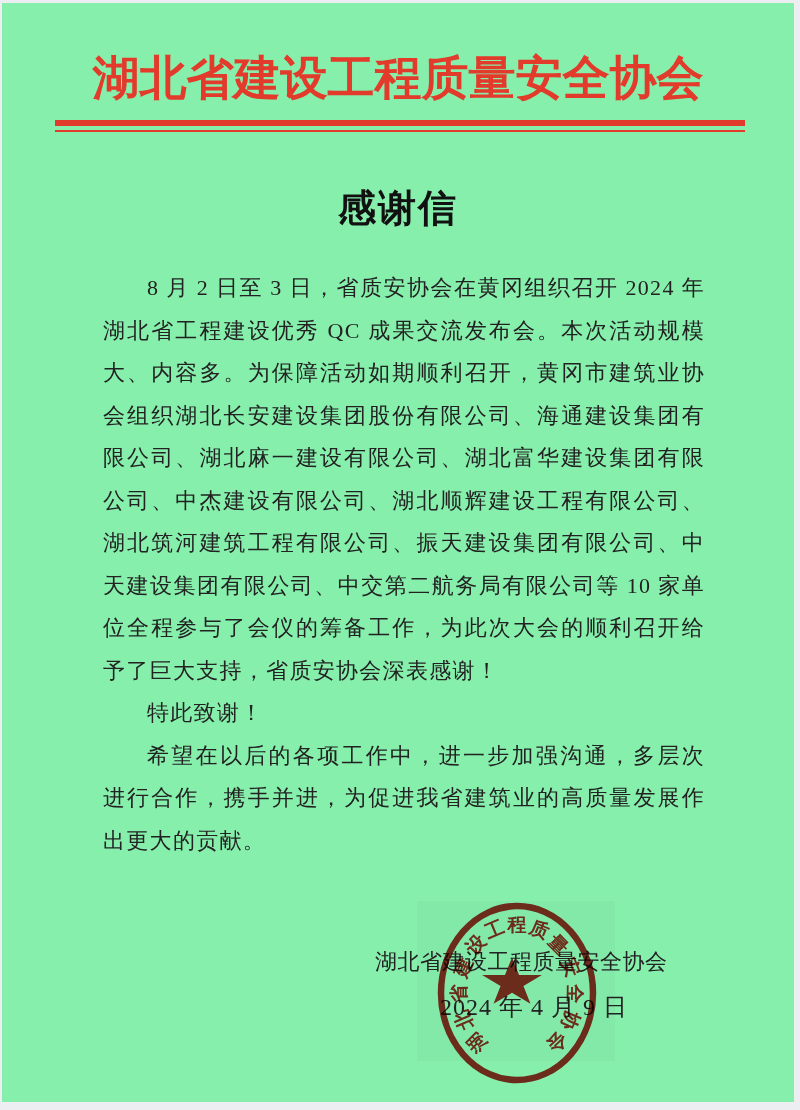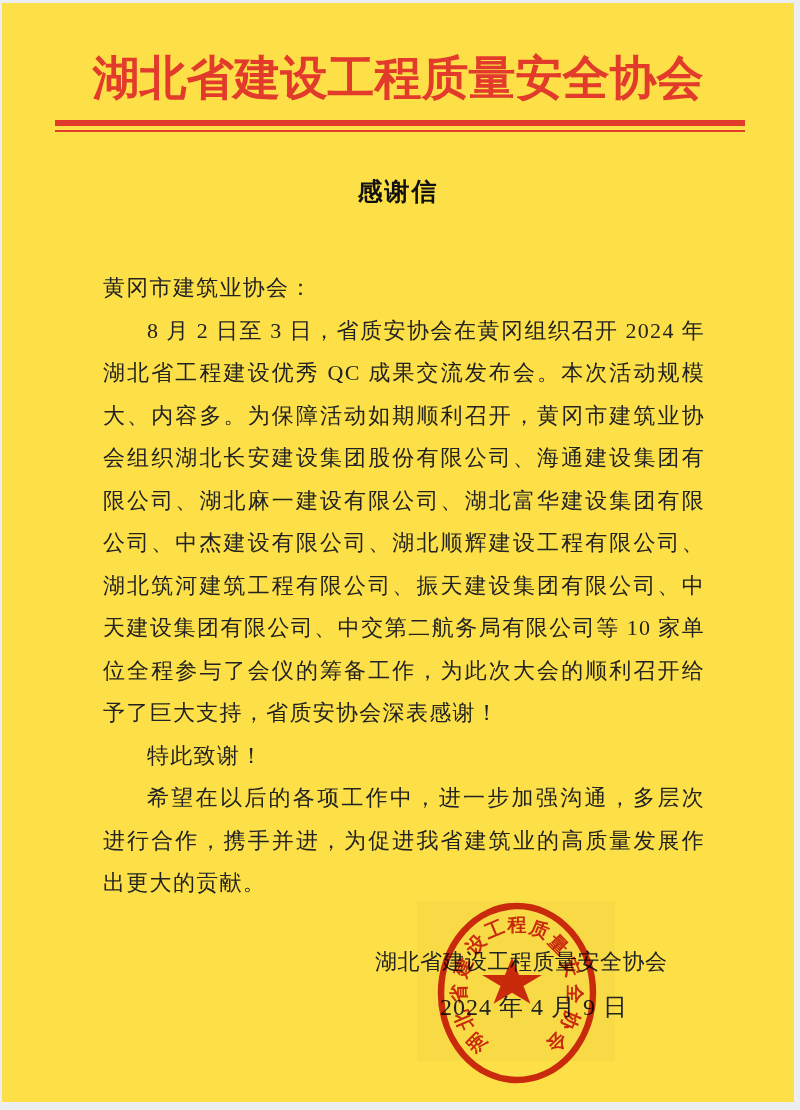--- a/index.html
+++ b/index.html
@@ -4,39 +4,39 @@
 <style>
   html,body{margin:0;padding:0;}
   body{
     width:800px;height:1110px;
     background:#eceef1;
     font-family:"Liberation Serif","DejaVu Serif",serif;
     position:relative;overflow:hidden;
   }
   .page{
     position:absolute;left:2px;top:3px;right:6px;bottom:8px;
-    background:#fde047;
+    background:#86efac;
   }
   
   .org-name{
     position:absolute;top:44px;left:0;right:0;
     text-align:center;
     font-size:47px;font-weight:bold;
     color:var(--header-red,#e23a2b);
     letter-spacing:0px;
     white-space:nowrap;
   }
   .rule{position:absolute;left:53px;width:690px;background:var(--header-red,#e23a2b);}
   .rule-thick{top:117px;height:6px;}
   .rule-thin{top:127px;height:2px;}
   
   .letter-title{
-    position:absolute;top:168px;left:0;right:0;margin:4px;
+    position:absolute;top:168px;left:0;right:0;margin:12px;
     text-align:center;
-    font-size:25px;font-weight:bold;
+    font-size:38px;font-weight:bold;
     color:#111111;
     letter-spacing:2px;
   }
   
   .letter-body{
     position:absolute;left:101px;top:264px;width:602px;
     font-size:22px;line-height:42.5px;
     letter-spacing:1.3px;
     color:var(--body-ink,#222222);
     text-align:justify;
@@ -79,21 +79,20 @@
 
 <div class="page">
 
   <div class="org-name">湖北省建设工程质量安全协会</div>
   <div class="rule rule-thick"></div>
   <div class="rule rule-thin"></div>
 
   <h2 class="letter-title">感谢信</h2>
 
   <div class="letter-body">
-    <p class="salutation">黄冈市建筑业协会：</p>
     <p class="para">8 月 2 日至 3 日，省质安协会在黄冈组织召开 2024 年湖北省工程建设优秀 QC 成果交流发布会。本次活动规模大、内容多。为保障活动如期顺利召开，黄冈市建筑业协会组织湖北长安建设集团股份有限公司、海通建设集团有限公司、湖北麻一建设有限公司、湖北富华建设集团有限公司、中杰建设有限公司、湖北顺辉建设工程有限公司、湖北筑河建筑工程有限公司、振天建设集团有限公司、中天建设集团有限公司、中交第二航务局有限公司等 10 家单位全程参与了会仪的筹备工作，为此次大会的顺利召开给予了巨大支持，省质安协会深表感谢！</p>
     <p class="para">特此致谢！</p>
     <p class="para">希望在以后的各项工作中，进一步加强沟通，多层次进行合作，携手并进，为促进我省建筑业的高质量发展作出更大的贡献。</p>
   </div>
 
   <div class="signature">湖北省建设工程质量安全协会</div>
   <div class="date">2024 年 4 月 9 日</div>
 
   <div class="stamp">
     <svg viewBox="-100 -100 200 200" aria-hidden="true">

